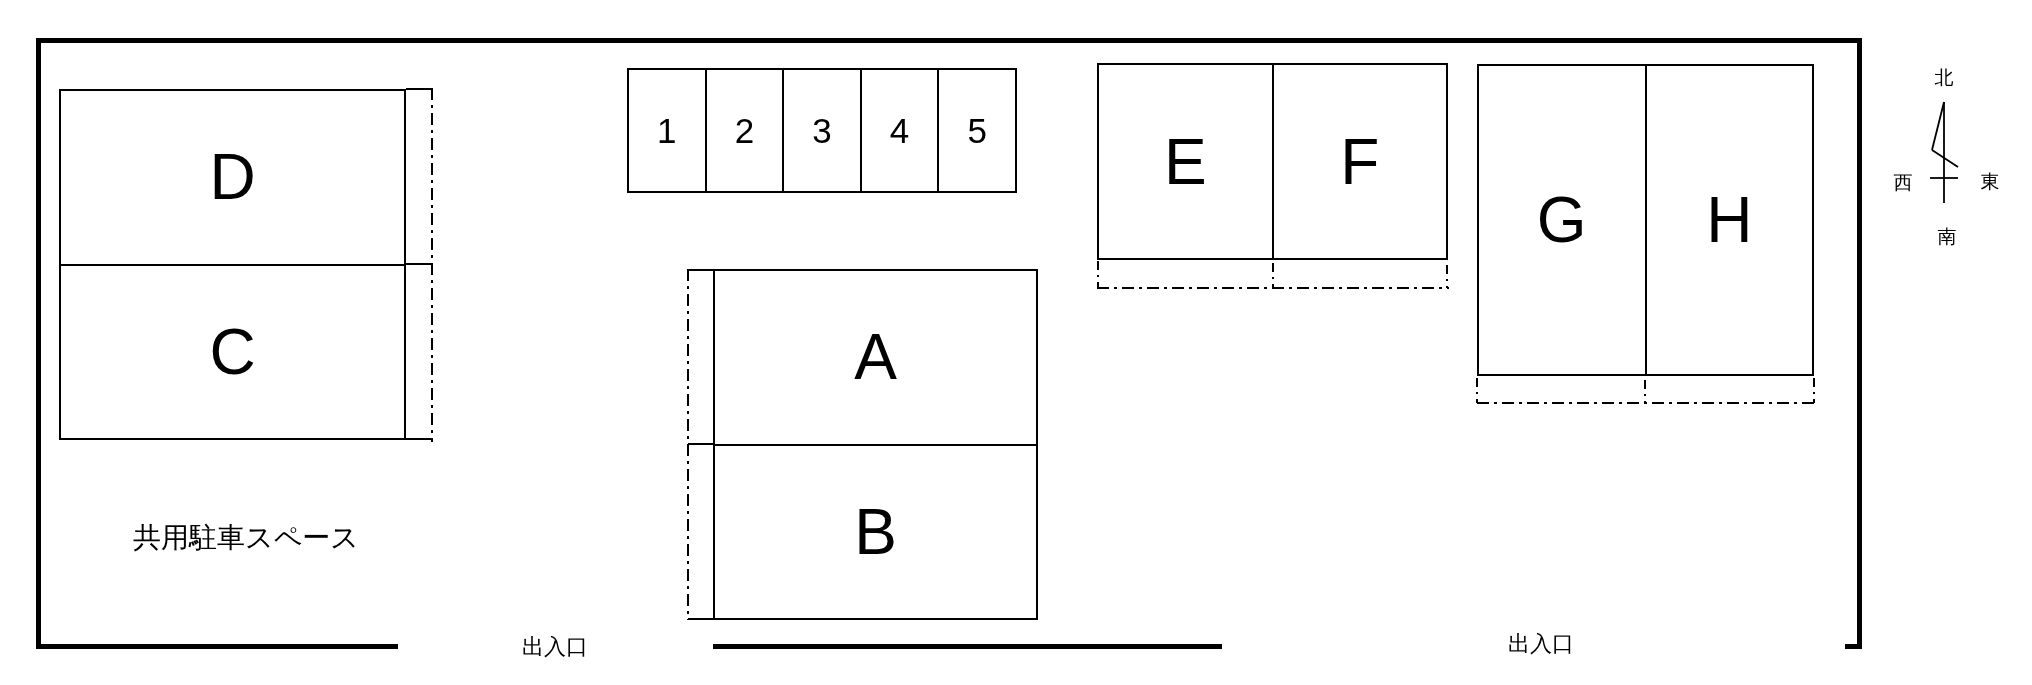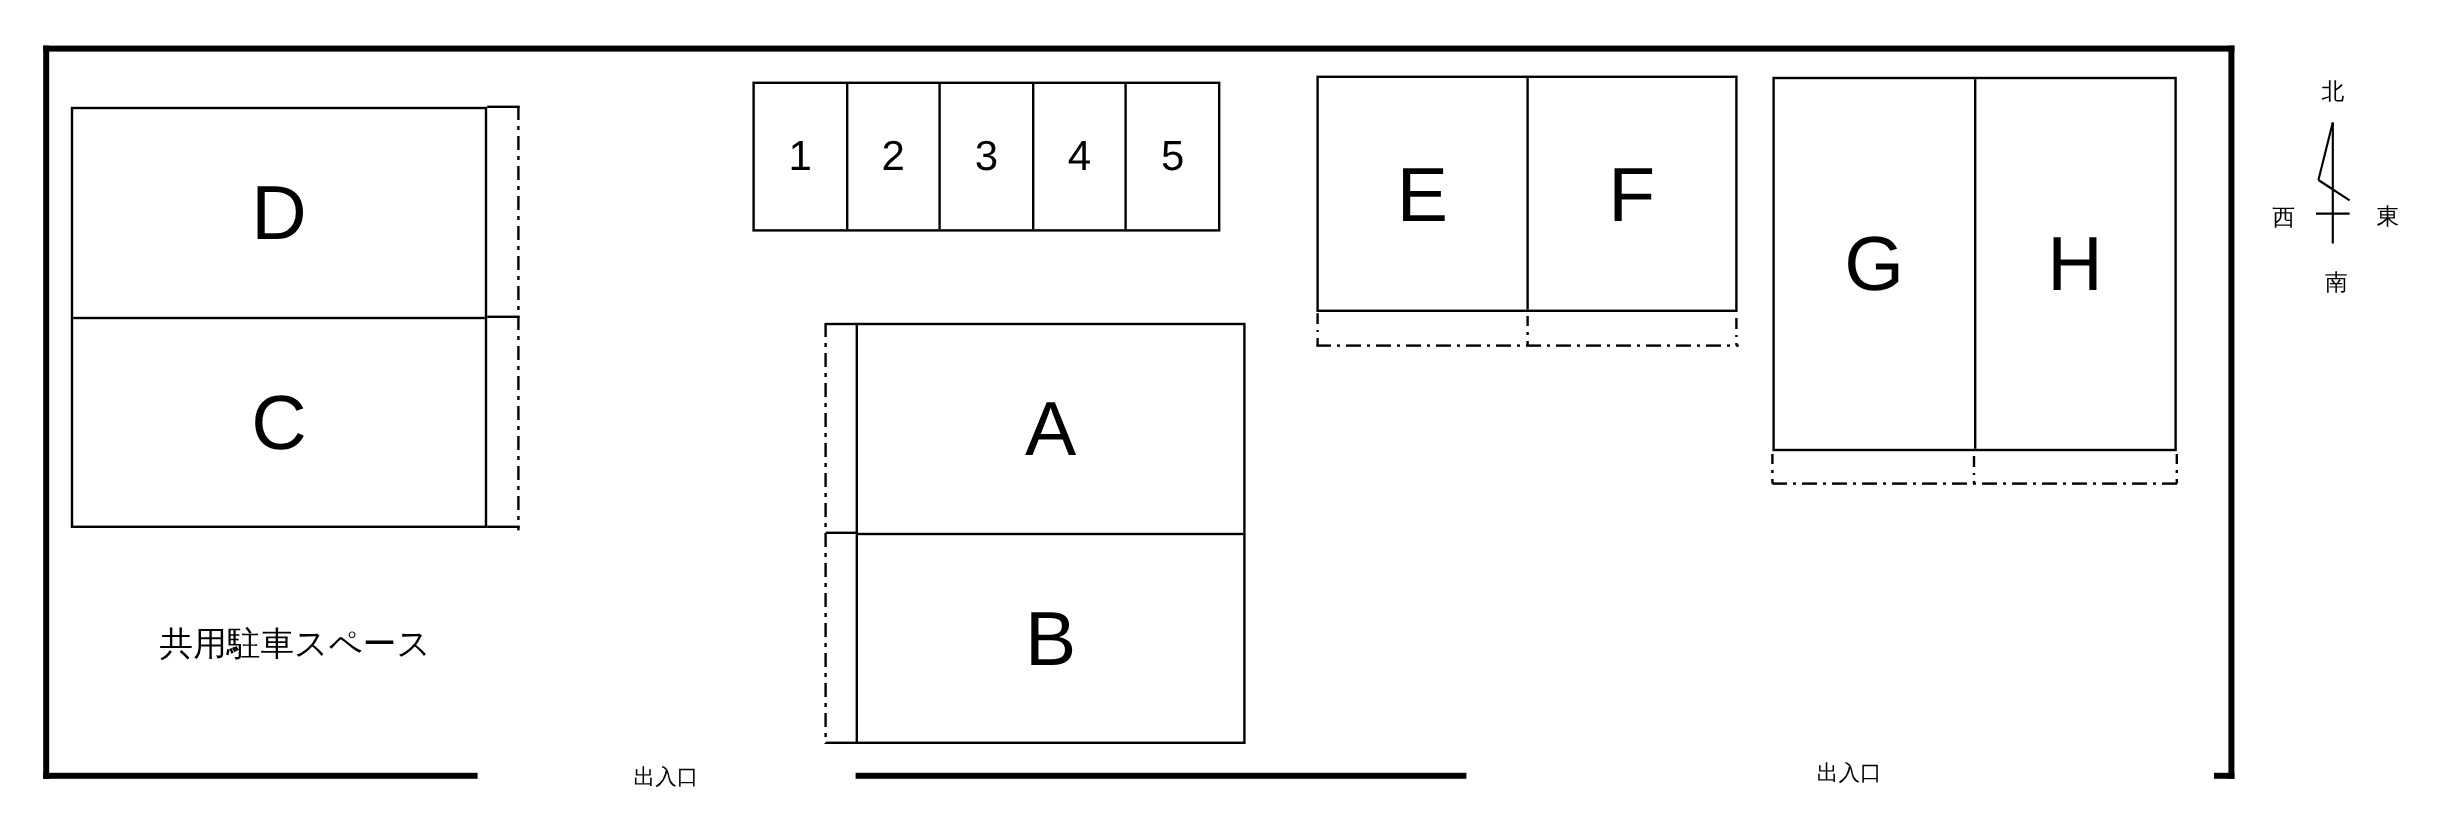--- a/index.html
+++ b/index.html
@@ -52,22 +52,22 @@
     background: repeating-linear-gradient(to bottom,
       #000 0 9px, transparent 9px 14px, #000 14px 16px, transparent 16px 21px);
   }
   .stub-h { position: absolute; height: 2px; background: #000000; }
   .txt {
     position: absolute;
     transform: translate(-50%, -50%);
     white-space: nowrap;
     line-height: 1;
   }
-  .jp-big { font-size: 28px; font-family: Liberation Serif, serif; }
-  .jp-mid { font-size: 18px; }
+  .jp-big { font-size: 28px; }
+  .jp-mid { font-size: 22px; }
   .jp-compass { font-size: 19px; }
 </style>
 </head>
 <body>
 
 <div class="stage">
 
   <div class="solid" style="left:36px; top:38px; width:1826px; height:5px;"></div>
   <div class="solid" style="left:36px; top:38px; width:5px; height:611px;"></div>
   <div class="solid" style="left:1857px; top:38px; width:5px; height:611px;"></div>

